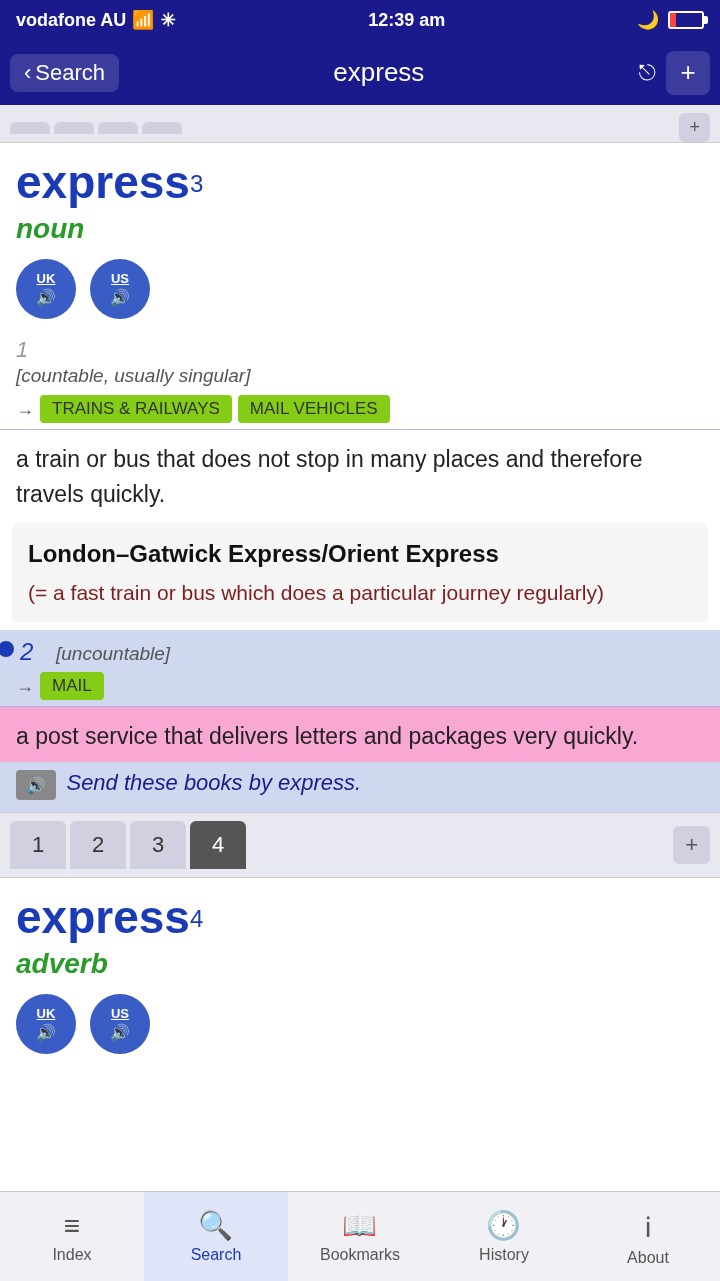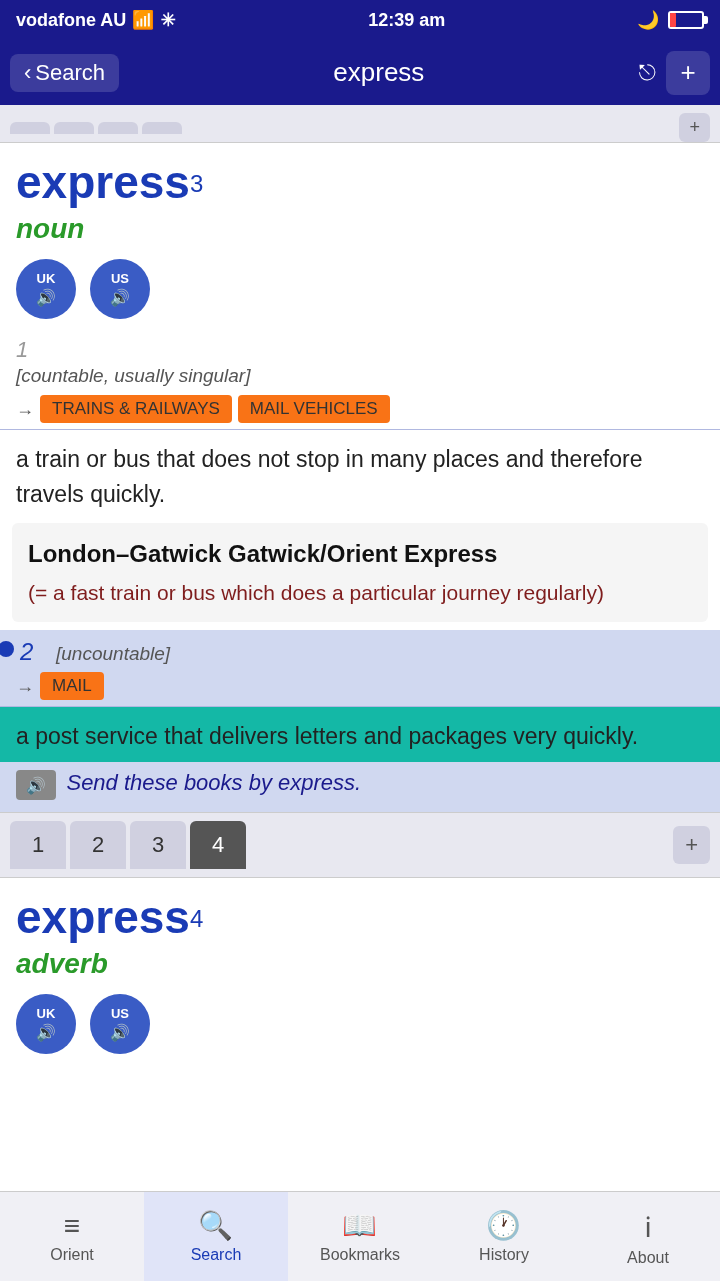--- a/index.html
+++ b/index.html
@@ -141,20 +141,21 @@
       flex-direction: column;
       align-items: center;
       justify-content: center;
       cursor: pointer;
       gap: 2px;
     }
     .audio-btn .flag-label {
       color: #fff;
       font-size: 13px;
       font-weight: 700;
+      text-decoration: underline;
     }
     .audio-btn .speaker-icon {
       color: #fff;
       font-size: 16px;
     }
 
     
     .def-number {
       color: #999;
       font-size: 22px;
@@ -176,21 +177,21 @@
       align-items: center;
       gap: 6px;
       padding: 4px 16px 6px;
       border-bottom: 1px solid #b0b8e0;
     }
     .topic-arrow {
       color: #555;
       font-size: 18px;
     }
     .topic-tag {
-      background: #f97316;
+      background: #84cc16;
       color: #333;
       font-size: 17px;
       padding: 4px 12px;
       border-radius: 4px;
     }
 
     
     .def-text {
       font-size: 23px;
       color: #222;
@@ -399,35 +400,35 @@
   <div>
     <div class="def-number">1</div>
     <div class="grammar-tag">[countable, usually singular]</div>
     <div class="topic-row">
       <span class="topic-arrow">→</span>
       <span class="topic-tag">TRAINS &amp; RAILWAYS</span>
       <span class="topic-tag">MAIL VEHICLES</span>
     </div>
     <div class="def-text">a train or bus that does not stop in many places and therefore travels quickly.</div>
     <div class="example-block">
-      <div class="example-bold">London–Gatwick Gatwick/Orient Express</div>
+      <div class="example-bold">London–Gatwick Express/Orient Express</div>
       <div class="example-sub">(= a fast train or bus which does a particular journey regularly)</div>
     </div>
   </div>
 
   <div class="section-2">
     <div style="position:relative;">
       <div class="blue-dot"></div>
       <div class="def-number-2">2 <span class="grammar-tag" style="display:inline;">[uncountable]</span></div>
     </div>
     <div class="topic-row" style="background:#d0d8f0;">
       <span class="topic-arrow">→</span>
       <span class="topic-tag">MAIL</span>
     </div>
-    <div class="def-text" style="background:#14b8a6;">a post service that delivers letters and packages very quickly.</div>
+    <div class="def-text" style="background:#f9a8d4;">a post service that delivers letters and packages very quickly.</div>
     <div style="padding: 4px 16px 12px; background:#d0d8f0;">
       <span class="inline-audio">
           <span>🔊</span>
         </span>
       <span class="example-sentence" style="padding:0;">Send these books by express.</span>
     </div>
   </div>
 
   <div class="num-tabs">
     <div class="num-tab">1</div>
@@ -453,21 +454,21 @@
       </div>
     </div>
   </div>
 
   <pb></pb>
 </div>
 
 <div class="bottom-nav">
   <div class="bottom-nav-item">
     <span class="bottom-nav-icon">≡</span>
-    <span class="bottom-nav-label">Orient</span>
+    <span class="bottom-nav-label">Index</span>
   </div>
   <div class="bottom-nav-item active">
     <span class="bottom-nav-icon">🔍</span>
     <span class="bottom-nav-label">Search</span>
   </div>
   <div class="bottom-nav-item">
     <span class="bottom-nav-icon">📖</span>
     <span class="bottom-nav-label">Bookmarks</span>
   </div>
   <div class="bottom-nav-item">

